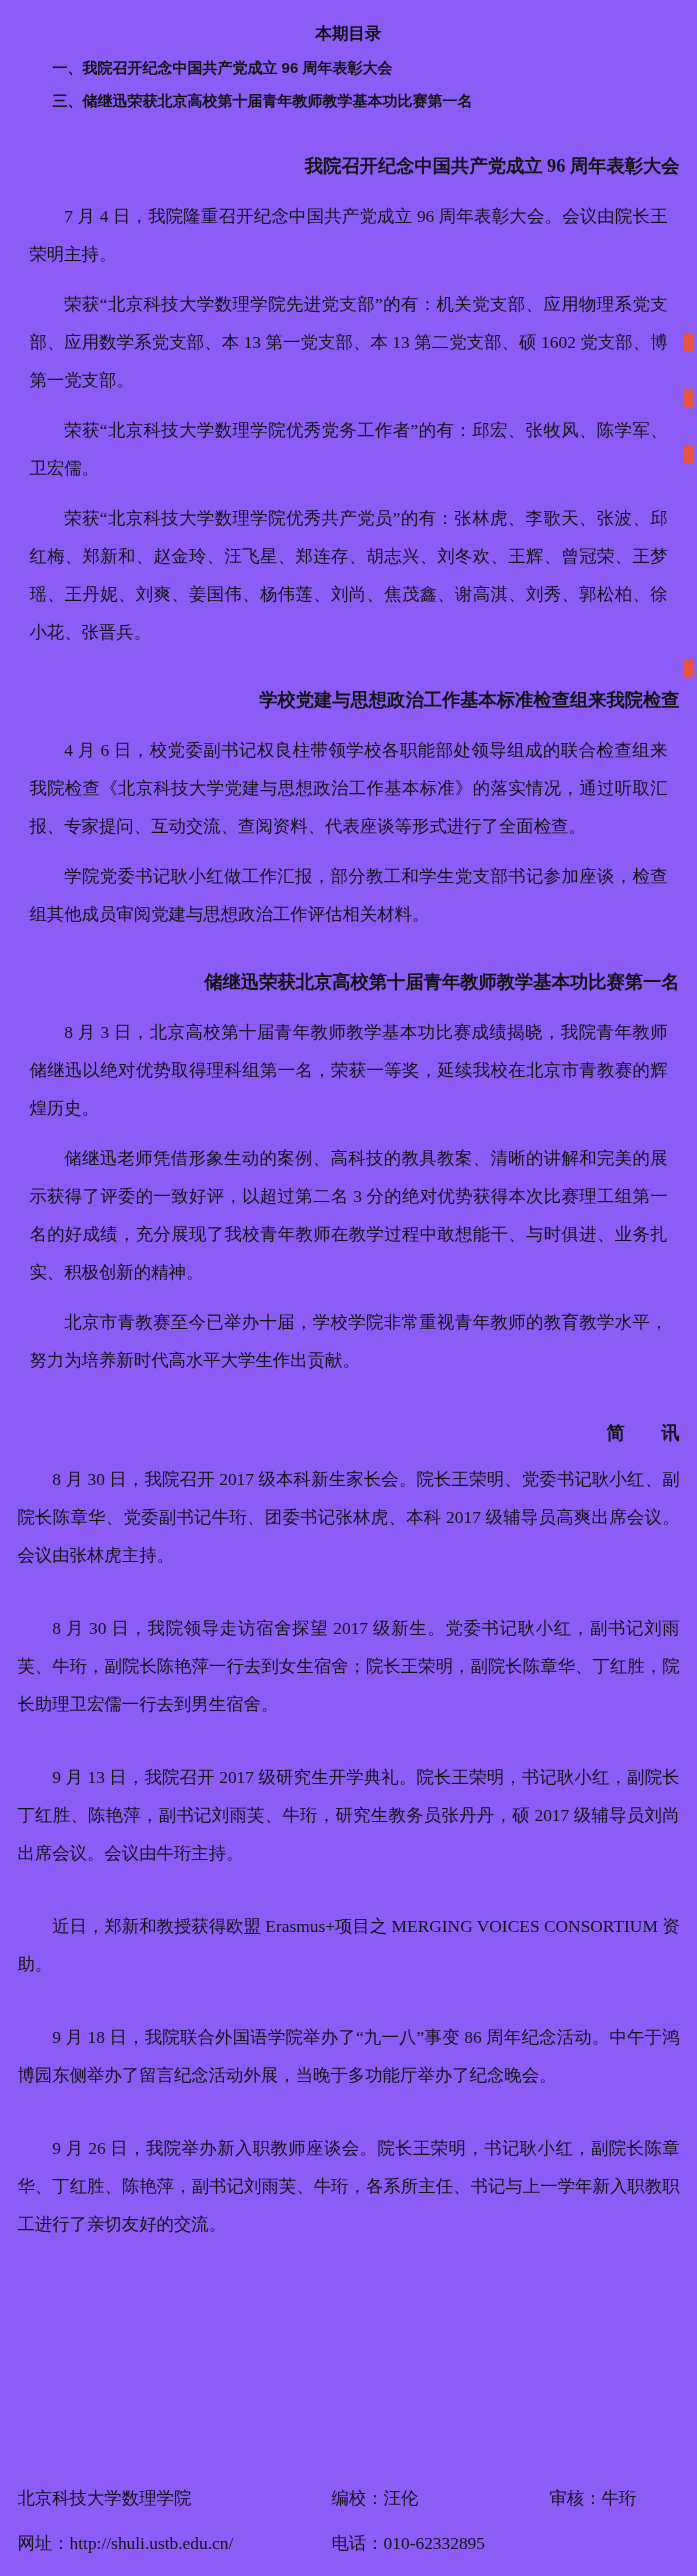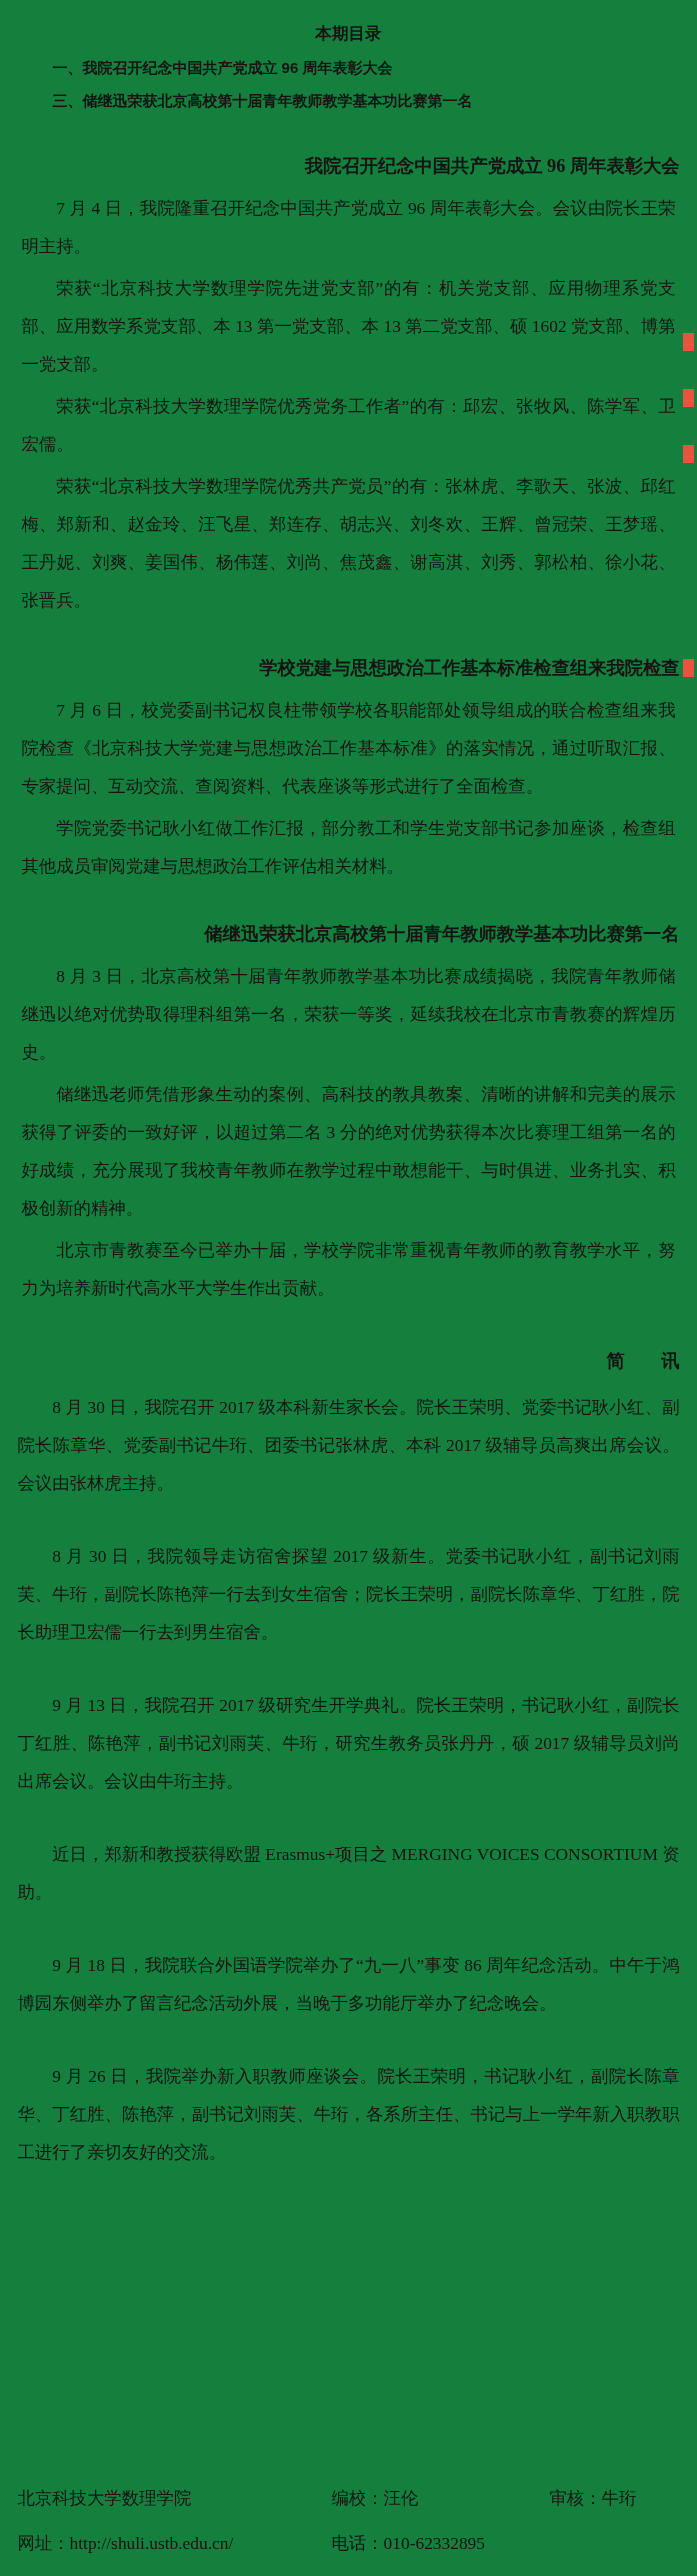--- a/index.html
+++ b/index.html
@@ -1,21 +1,21 @@
 <!DOCTYPE html>
 <html style="font-size:14px"><head>
 <meta charset="utf-8">
 <style>
   html,body{margin:0;padding:0;background:#ffffff;}
   .page{
     position:relative;
     width:697px;
     height:2576px;
     overflow:hidden;
-    background:#15803d;
+    background:#8b5cf6;
     color:#141414;
     font-family:"Liberation Serif","DejaVu Serif",serif;
   }
   .content{padding:15.7px 17.4px 0 17.4px;}
   .toc-title{
     font-size:16.6px;
     font-weight:bold;
     text-align:center;
     line-height:35px;
     font-family:"Liberation Sans","DejaVu Sans",sans-serif;
@@ -39,21 +39,21 @@
     font-weight:bold;
     text-align:right;
     line-height:38px;
     margin:35px 0 0 0;
   }
   .para{
     font-size:17.4px;
     line-height:38px;
     text-align:justify;
     text-indent:2em;
-    margin:4px;
+    margin:12px;
   }
   .brief{
     font-size:17.4px;
     line-height:38px;
     text-align:justify;
     text-indent:2em;
     margin:0 0 35px 0;
   }
   .briefs{margin-top:8.7px;}
   .footer{
@@ -97,21 +97,21 @@
     <div>
       <h2 class="article-title">我院召开纪念中国共产党成立 96 周年表彰大会</h2>
       <p class="para">7 月 4 日，我院隆重召开纪念中国共产党成立 96 周年表彰大会。会议由院长王荣明主持。</p>
       <p class="para">荣获“北京科技大学数理学院先进党支部”的有：机关党支部、应用物理系党支部、应用数学系党支部、本 13 第一党支部、本 13 第二党支部、硕 1602 党支部、博第一党支部。</p>
       <p class="para">荣获“北京科技大学数理学院优秀党务工作者”的有：邱宏、张牧风、陈学军、卫宏儒。</p>
       <p class="para">荣获“北京科技大学数理学院优秀共产党员”的有：张林虎、李歌天、张波、邱红梅、郑新和、赵金玲、汪飞星、郑连存、胡志兴、刘冬欢、王辉、曾冠荣、王梦瑶、王丹妮、刘爽、姜国伟、杨伟莲、刘尚、焦茂鑫、谢高淇、刘秀、郭松柏、徐小花、张晋兵。</p>
     </div>
 
     <div>
       <h2 class="article-title">学校党建与思想政治工作基本标准检查组来我院检查</h2>
-      <p class="para">7 月 6 日，校党委副书记权良柱带领学校各职能部处领导组成的联合检查组来我院检查《北京科技大学党建与思想政治工作基本标准》的落实情况，通过听取汇报、专家提问、互动交流、查阅资料、代表座谈等形式进行了全面检查。</p>
+      <p class="para">4 月 6 日，校党委副书记权良柱带领学校各职能部处领导组成的联合检查组来我院检查《北京科技大学党建与思想政治工作基本标准》的落实情况，通过听取汇报、专家提问、互动交流、查阅资料、代表座谈等形式进行了全面检查。</p>
       <p class="para">学院党委书记耿小红做工作汇报，部分教工和学生党支部书记参加座谈，检查组其他成员审阅党建与思想政治工作评估相关材料。</p>
     </div>
 
     <div>
       <h2 class="article-title">储继迅荣获北京高校第十届青年教师教学基本功比赛第一名</h2>
       <p class="para">8 月 3 日，北京高校第十届青年教师教学基本功比赛成绩揭晓，我院青年教师储继迅以绝对优势取得理科组第一名，荣获一等奖，延续我校在北京市青教赛的辉煌历史。</p>
       <p class="para">储继迅老师凭借形象生动的案例、高科技的教具教案、清晰的讲解和完美的展示获得了评委的一致好评，以超过第二名 3 分的绝对优势获得本次比赛理工组第一名的好成绩，充分展现了我校青年教师在教学过程中敢想能干、与时俱进、业务扎实、积极创新的精神。</p>
       <p class="para">北京市青教赛至今已举办十届，学校学院非常重视青年教师的教育教学水平，努力为培养新时代高水平大学生作出贡献。</p>
     </div>
 

